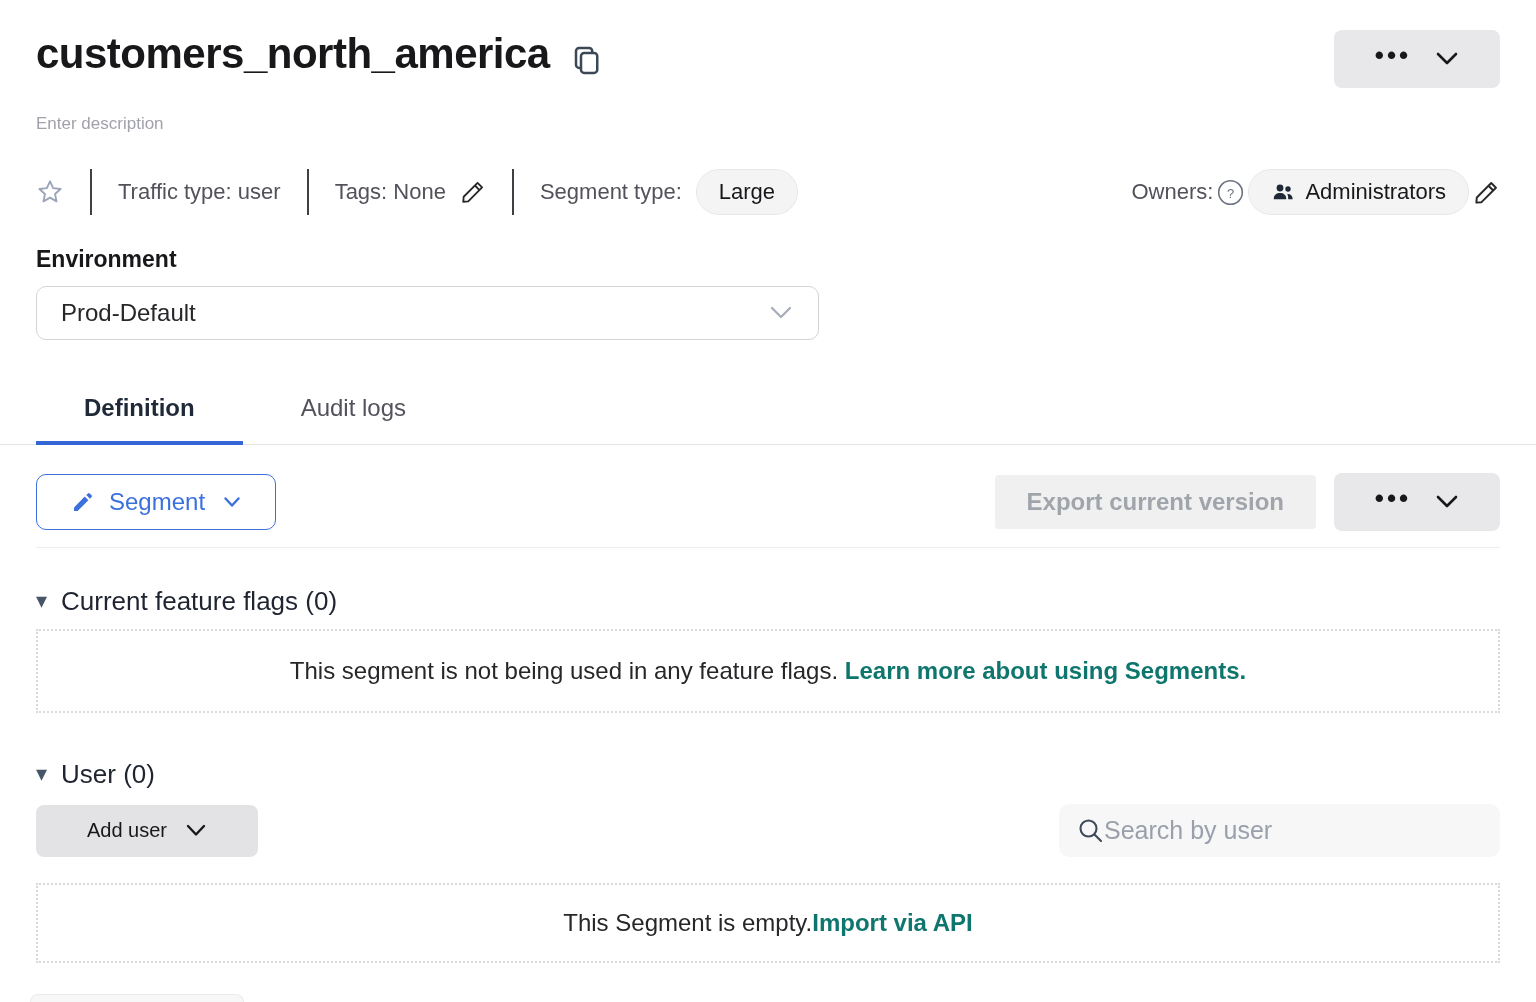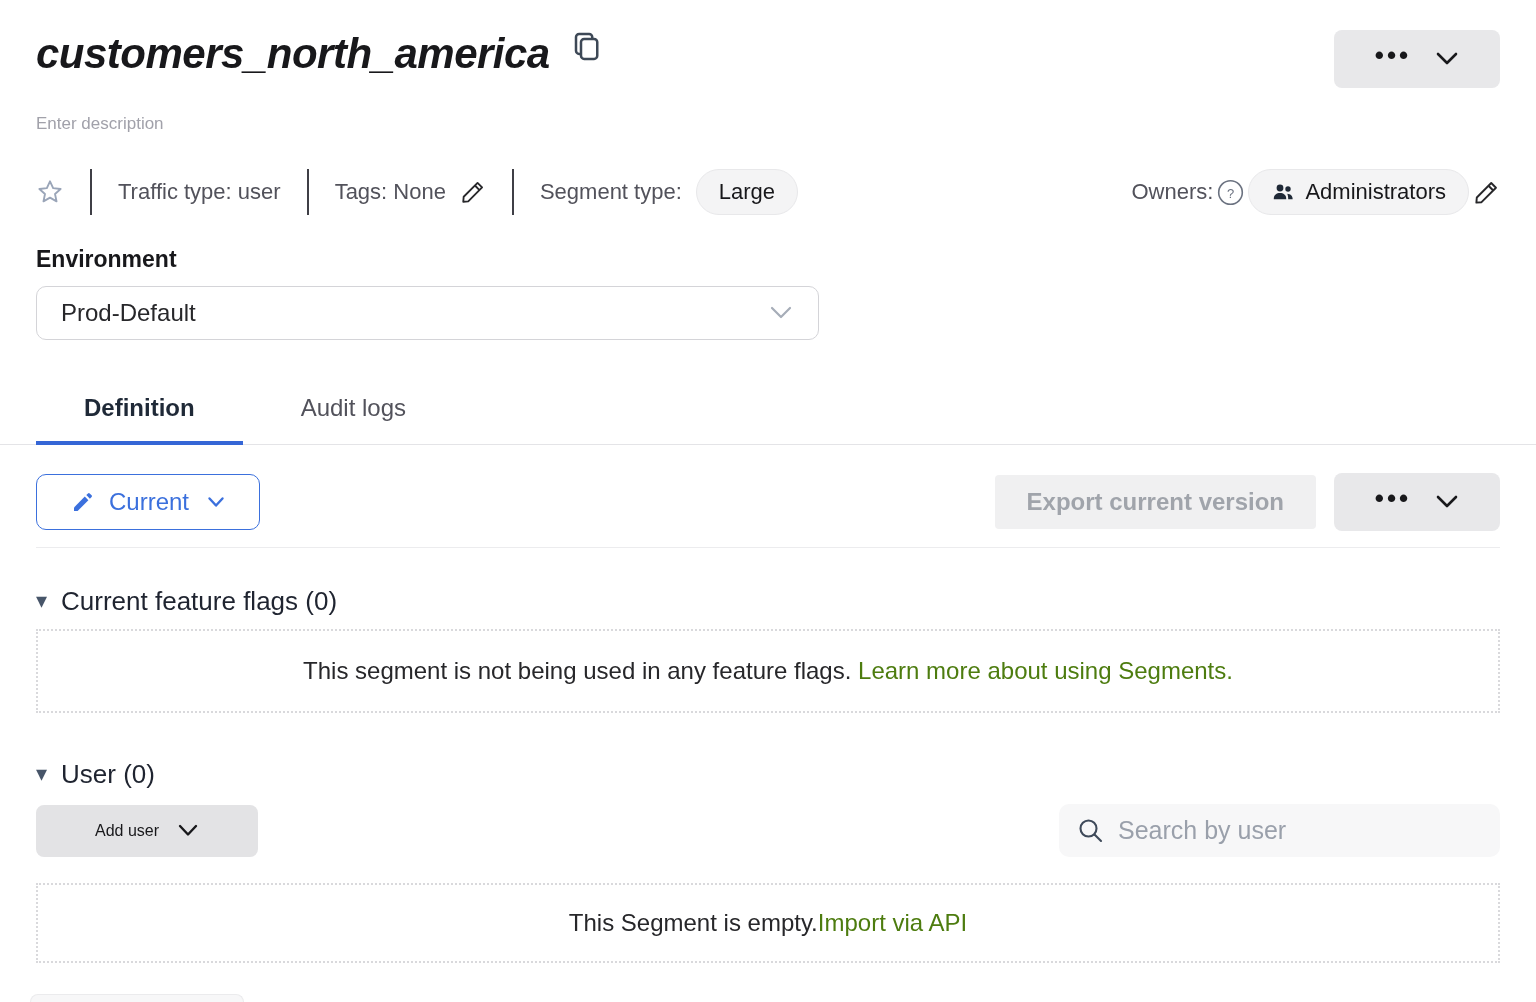--- a/index.html
+++ b/index.html
@@ -5,21 +5,21 @@
   * { margin: 0; padding: 0; box-sizing: border-box; }
   html, body { width: 1536px; height: 1002px; overflow: hidden; background: #ffffff; }
   body {
     font-family: "Liberation Sans", "DejaVu Sans", sans-serif;
     color: #1f2430;
   }
   .page { padding: 0 36px; position: relative; height: 100%; }
 
   
   .header-row { display: flex; align-items: flex-start; justify-content: space-between; padding-top: 30px; }
-  .title-wrap { display: flex; align-items: flex-start; gap: 21px; font-style: italic; }
+  .title-wrap { display: flex; align-items: flex-end; gap: 21px; }
   .page-title { font-size: 42px; font-weight: 700; color: #18181b; letter-spacing: -0.5px; }
   .icon-btn { background: none; border: none; cursor: pointer; display: inline-flex; align-items: center; padding: 0; }
 
   .more-btn {
     width: 166px; height: 58px; background: #e8e8ea; border: none; border-radius: 8px;
     display: flex; align-items: center; justify-content: center; gap: 24px; cursor: pointer;
   }
   .ellipsis { font-size: 26px; font-weight: 700; letter-spacing: 3px; color: #18181b; line-height: 1; transform: translateY(-4px); }
 
   .description { margin-top: 26px; font-size: 17px; color: #a1a1aa; cursor: text; width: fit-content; }
@@ -75,33 +75,33 @@
   .section-header.user { margin-top: 46px; }
   .caret { font-size: 22px; color: #475569; line-height: 1; transform: translateY(-1px); }
   .section-title { font-size: 26px; color: #1f2430; }
 
   .dotted-box {
     border: 2px dotted #d9d9dc; display: flex; align-items: center; justify-content: center;
     font-size: 24px; color: #27272a;
   }
   .dotted-box.flags { margin-top: 12px; height: 84px; }
   .dotted-box.users { margin-top: 26px; height: 80px; }
-  .link { color: #4d7c0f; font-weight: 400; cursor: pointer; }
+  .link { color: #0f766e; font-weight: 700; cursor: pointer; }
   .dotted-box .msg { text-align: center; }
 
   
   .user-controls { margin-top: 14px; display: flex; align-items: center; justify-content: space-between; }
   .add-user-btn {
     width: 222px; height: 52px; border: none; border-radius: 8px; background: #e3e3e5;
     display: inline-flex; align-items: center; justify-content: center; gap: 18px;
-    font-size: 16px; color: #18181b; cursor: pointer;
+    font-size: 20px; color: #18181b; cursor: pointer;
   }
   .search-box {
     width: 441px; height: 53px; background: #f7f7f8; border-radius: 10px;
-    display: flex; align-items: center; gap: 14px; padding: 0 18px;
+    display: flex; align-items: center; padding: 0 18px;
   }
   .search-box input {
     border: none; outline: none; background: transparent; flex: 1;
     font-size: 25px; color: #27272a; font-family: inherit;
   }
   .search-box input::placeholder { color: #9aa0ab; }
 
   
   .bottom-stub {
     position: absolute; left: 30px; bottom: 0; width: 214px; height: 8px;
@@ -216,21 +216,21 @@
   </div>
 
   <div class="toolbar">
     <button class="editing-btn">
       <span>
         <svg width="24" height="24" viewBox="0 0 24 24">
             <path d="M3 17.4V21h3.6L17.4 10.2l-3.6-3.6L3 17.4z" fill="#3b70dd"></path>
             <path d="M20.6 7a1.2 1.2 0 0 0 0-1.7l-1.9-1.9a1.2 1.2 0 0 0-1.7 0l-1.7 1.7 3.6 3.6L20.6 7z" fill="#3b70dd"></path>
           </svg>
       </span>
-      <span>Current</span>
+      <span>Segment</span>
       <span style="margin-left:4px;">
         <svg width="18" height="13" viewBox="0 0 18 13">
             <path d="M2.5 2.5 L9 9.5 L15.5 2.5" fill="none" stroke="#3b70dd" stroke-width="2.4" stroke-linecap="round" stroke-linejoin="round"></path>
           </svg>
       </span>
     </button>
     <span class="spacer"></span>
     <button class="export-btn">Export current version</button>
     <button class="more-btn">
       <span class="ellipsis">•••</span>

